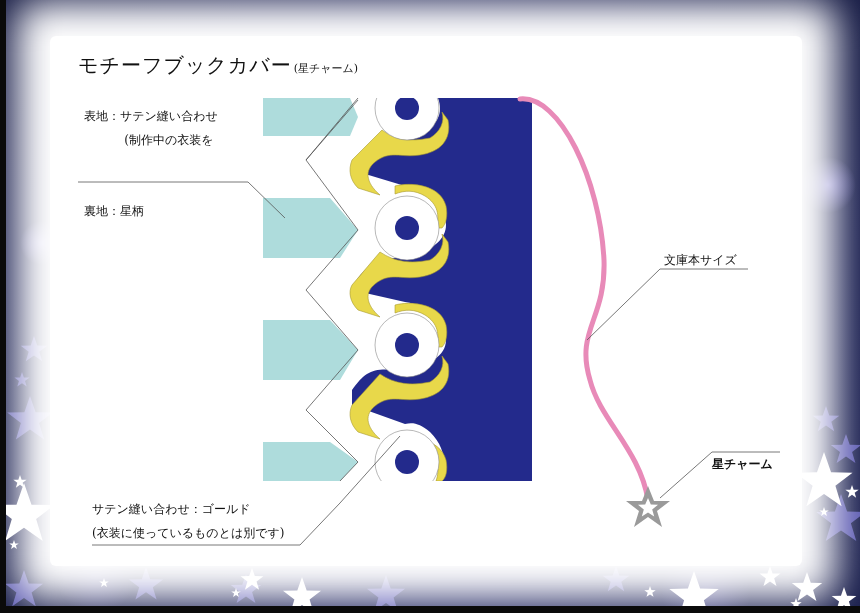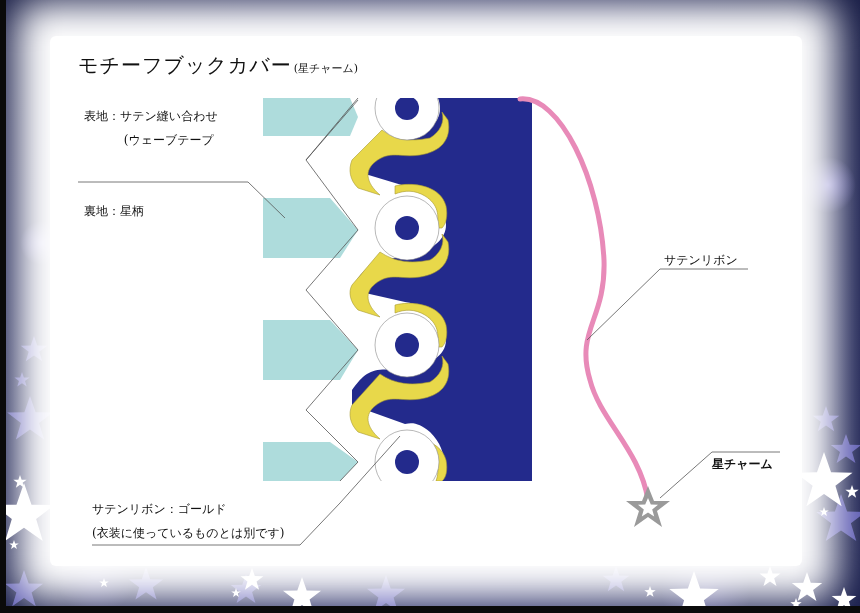--- a/index.html
+++ b/index.html
@@ -138,25 +138,25 @@
     <polyline points="780,452 712,452 660,498"></polyline>
   </g>
 </svg>
 
 <div id="title">
   <span id="title-main">モチーフブックカバー</span><span id="title-sub">(星チャーム)</span>
 </div>
 
 <div class="label" style="left:84px; top:104px;text-align:center;">
   <div>表地：サテン縫い合わせ</div>
-  <div style="padding-left:36px;">(ウェーブテープ</div>
+  <div style="padding-left:36px;">(制作中の衣装を</div>
 </div>
 
 <div class="label" style="left:84px; top:199px;">裏地：星柄</div>
 
 <div class="label" style="left:92px; top:497px;">
-  <div>サテンリボン：ゴールド</div>
+  <div>サテン縫い合わせ：ゴールド</div>
   <div>(衣装に使っているものとは別です)</div>
 </div>
 
-<div class="label" style="left:664px; top:248px;">サテンリボン</div>
+<div class="label" style="left:664px; top:248px;">文庫本サイズ</div>
 
 <div class="label" style="left:712px; top:452px;font-weight:bold;">星チャーム</div>
 
 </body></html>

